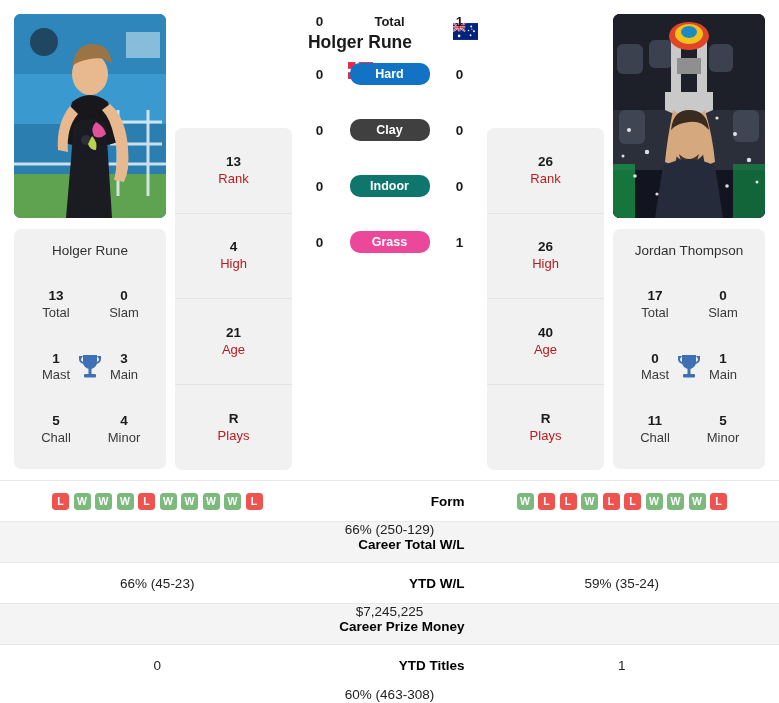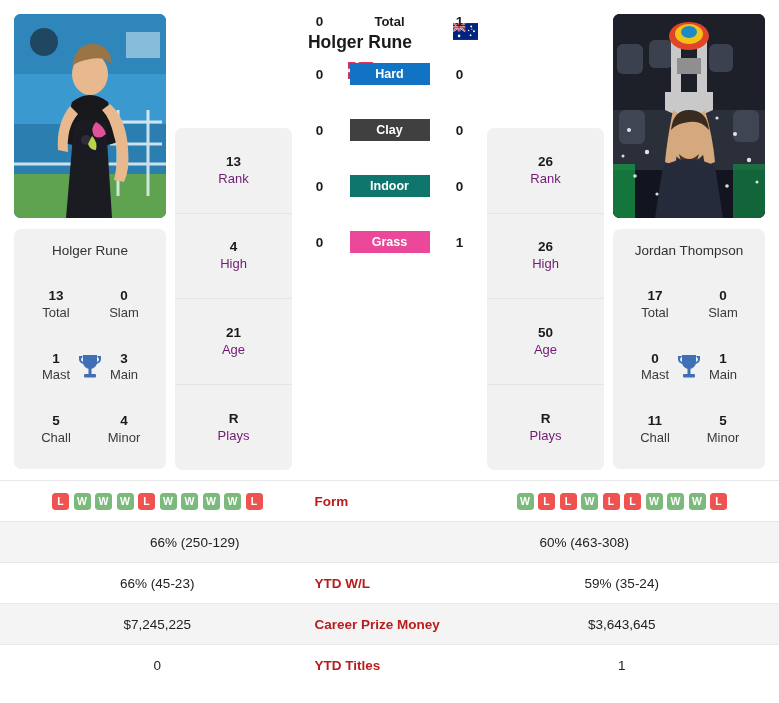--- a/index.html
+++ b/index.html
@@ -87,21 +87,21 @@
     height: 85.5px;
     display: flex;
     flex-direction: column;
     align-items: center;
     justify-content: center;
     line-height: 1.25;
     border-bottom: 1px solid #e4e4e4;
   }
   .stat-cell:last-child { border-bottom: none; }
   .sval { font-size: 13.5px; font-weight: bold; color: #1a1a1a; }
-  .slab { font-size: 13px; color: #701a75; }
+  .slab { font-size: 13px; color: #b91c1c; }
 
   
   .h2h {
     flex: 1 1 auto;
     display: flex;
     flex-direction: column;
     align-items: center;
     padding-top: 0;
   }
   .names-row {
@@ -148,54 +148,54 @@
   .h2h-label-total {
     width: 80px;
     text-align: center;
     font-size: 13px;
     font-weight: bold;
     color: #1a1a1a;
   }
   .surface {
     width: 80px;
     height: 22px;
-    border-radius: 0;
+    border-radius: 10px;
     color: #ffffff;
     font-size: 12.5px;
     font-weight: bold;
     display: flex;
     align-items: center;
     justify-content: center;
   }
 
   
   .table { width: 779px; }
   .trow {
     display: flex;
     align-items: center;
     height: 41px;
     border-top: 1px solid #e9e9e9;
   }
-  .trow.shaded { background: #f4f4f4; }
+  .trow.shaded { background: #f4f4f4; flex-direction: column; }
   .trow.plain { background: #ffffff; }
   .tcol-left, .tcol-right {
     flex: 1 1 0;
     display: flex;
     align-items: center;
     justify-content: center;
     font-size: 13.5px;
     color: #222222;
   }
   .tcol-mid {
     width: 150px;
     flex: 0 0 150px;
-    text-align: left;
+    text-align: right;
     font-size: 13.5px;
     font-weight: bold;
-    color: #b91c1c;
+    color: #000000;
   }
   .form-list { display: flex; gap: 4.5px; }
   .form-badge {
     width: 17px; height: 17px;
     border-radius: 3.5px;
     color: #ffffff;
     font-size: 10.5px;
     font-weight: bold;
     display: flex;
     align-items: center;
@@ -363,21 +363,21 @@
     <div class="stat-card">
       <div class="stat-cell">
         <div class="sval">26</div>
         <div class="slab">Rank</div>
       </div>
       <div class="stat-cell">
         <div class="sval">26</div>
         <div class="slab">High</div>
       </div>
       <div class="stat-cell">
-        <div class="sval">50</div>
+        <div class="sval">40</div>
         <div class="slab">Age</div>
       </div>
       <div class="stat-cell">
         <div class="sval">R</div>
         <div class="slab">Plays</div>
       </div>
     </div>
 
     <div class="player-col">
       <div class="photo">
@@ -495,20 +495,21 @@
         <div class="form-badge w">W</div>
         <div class="form-badge w">W</div>
         <div class="form-badge w">W</div>
         <div class="form-badge l">L</div>
       </div>
     </div>
   </div>
 
   <div class="trow shaded">
     <div class="tcol-left">66% (250-129)</div>
+    <div class="tcol-mid">Career Total W/L</div>
     <div class="tcol-right">60% (463-308)</div>
   </div>
 
   <div class="trow plain">
     <div class="tcol-left">66% (45-23)</div>
     <div class="tcol-mid">YTD W/L</div>
     <div class="tcol-right">59% (35-24)</div>
   </div>
 
   <div class="trow shaded">

